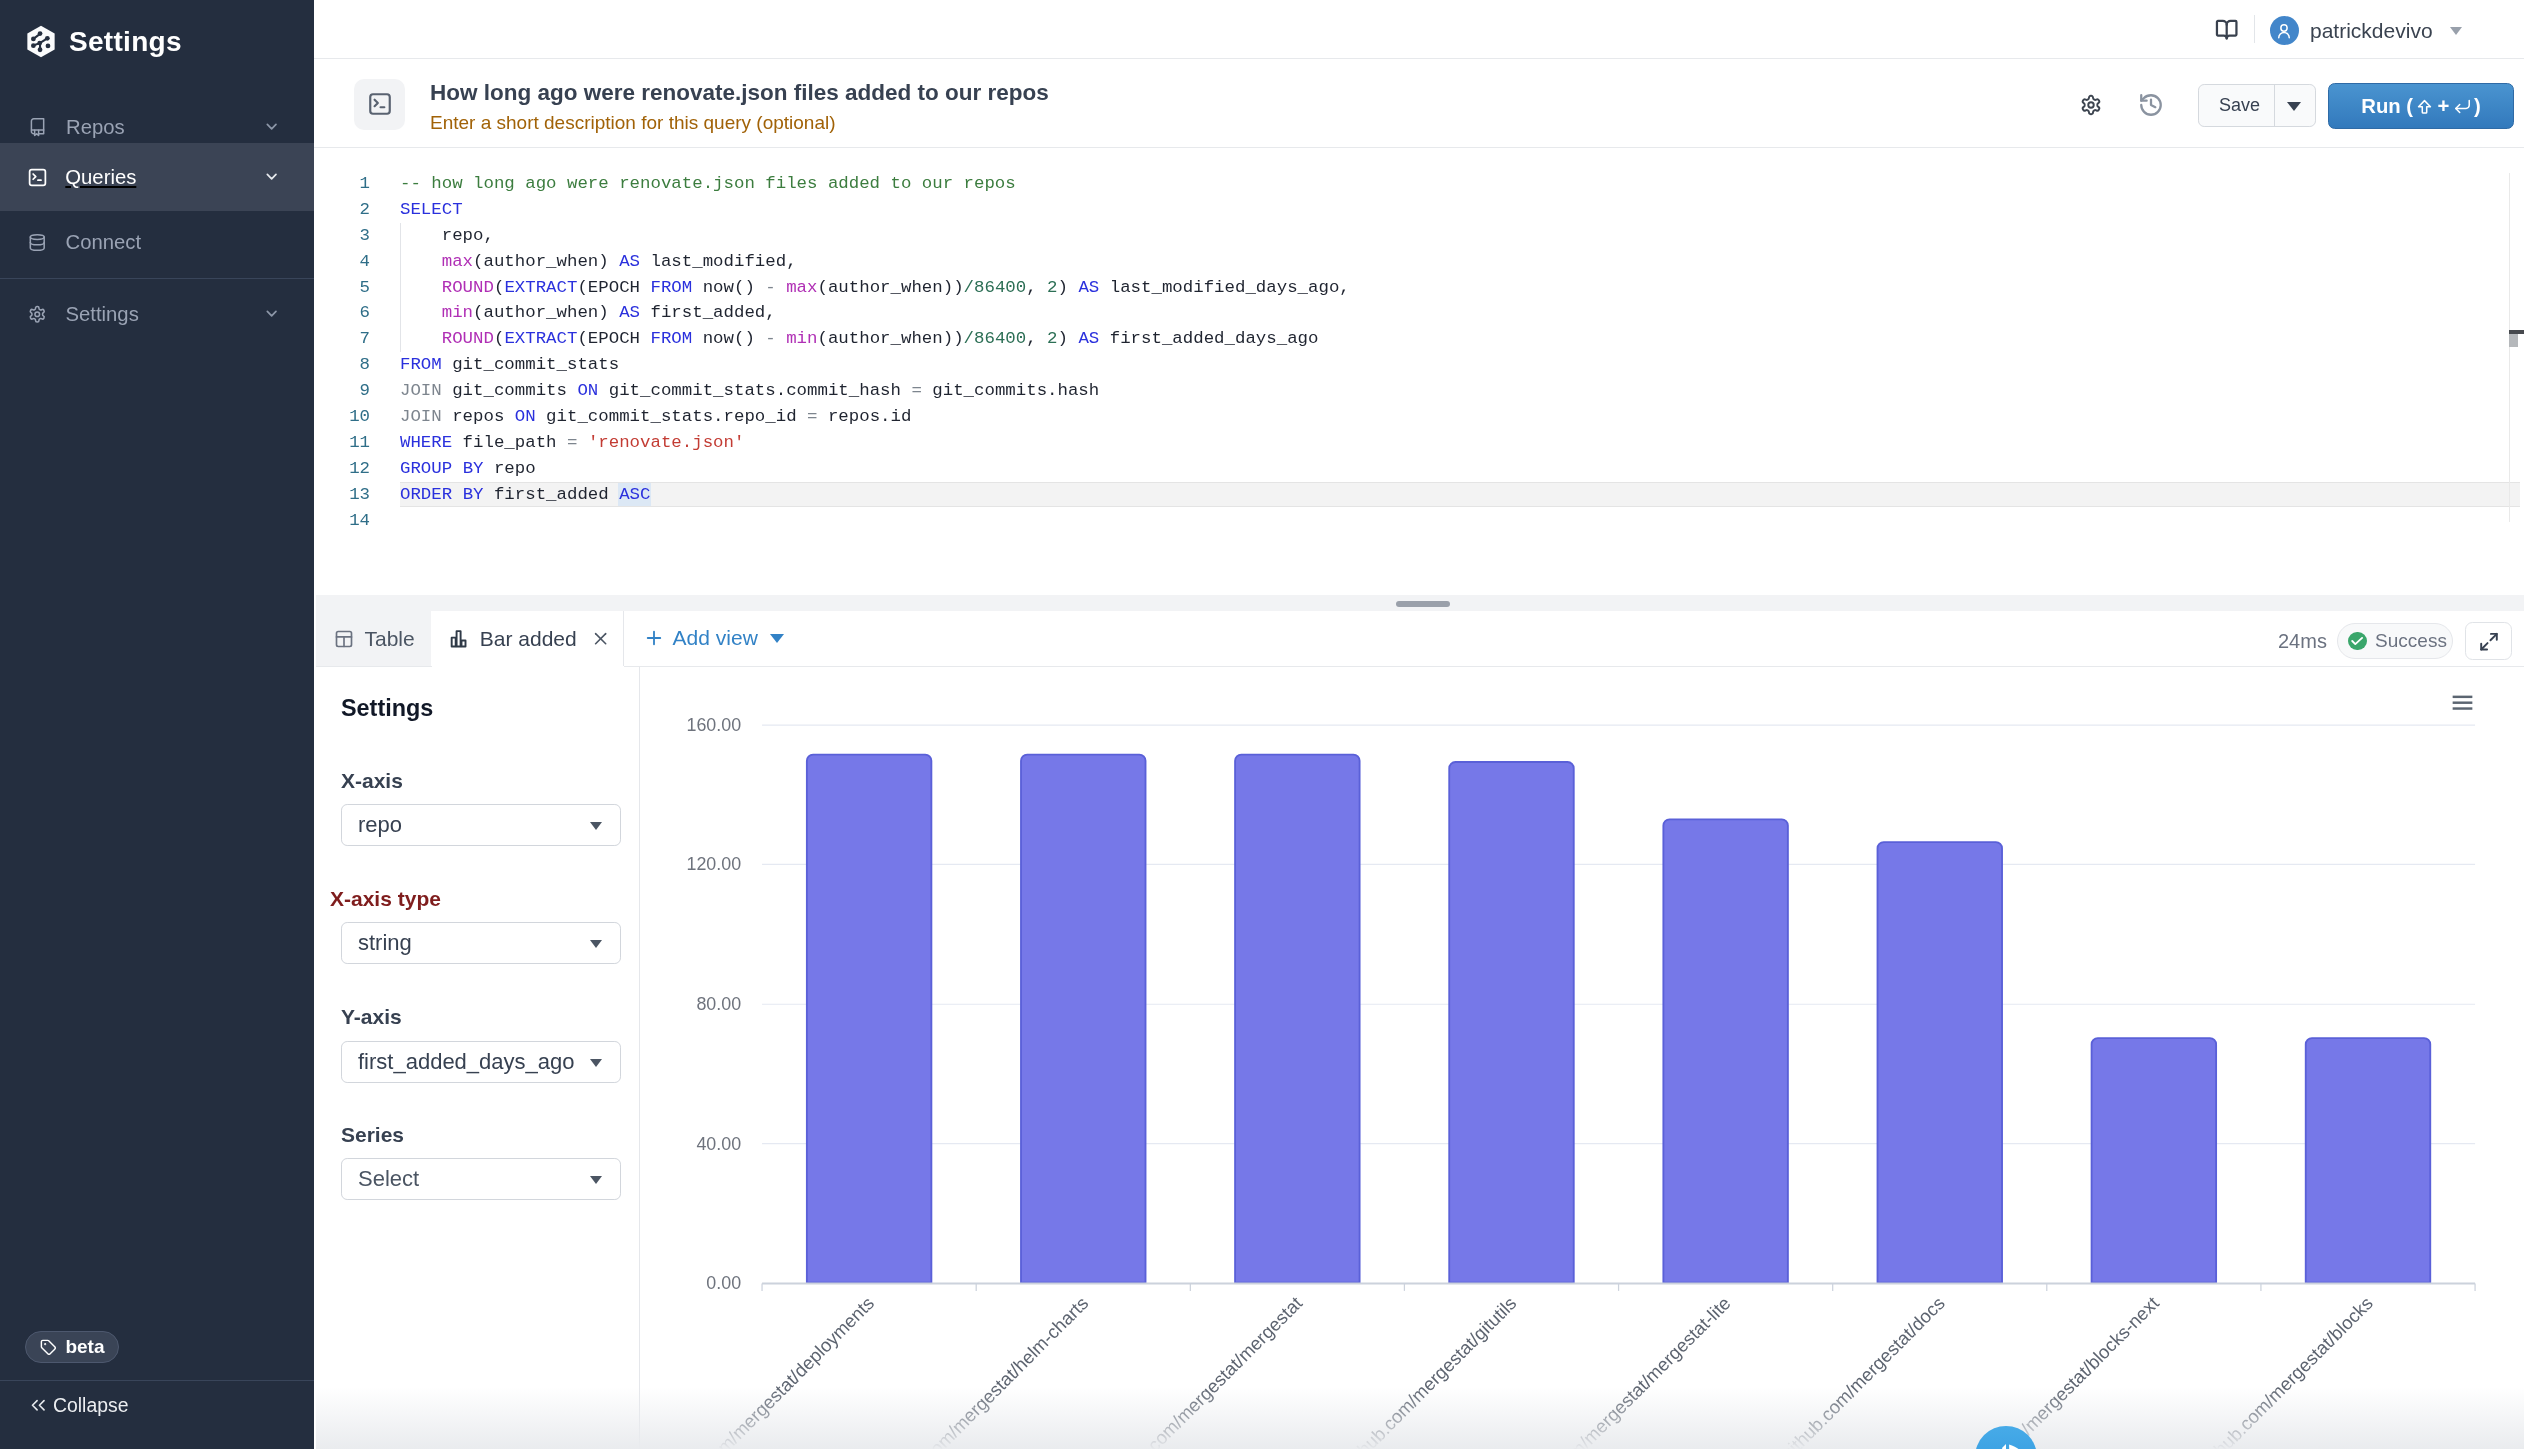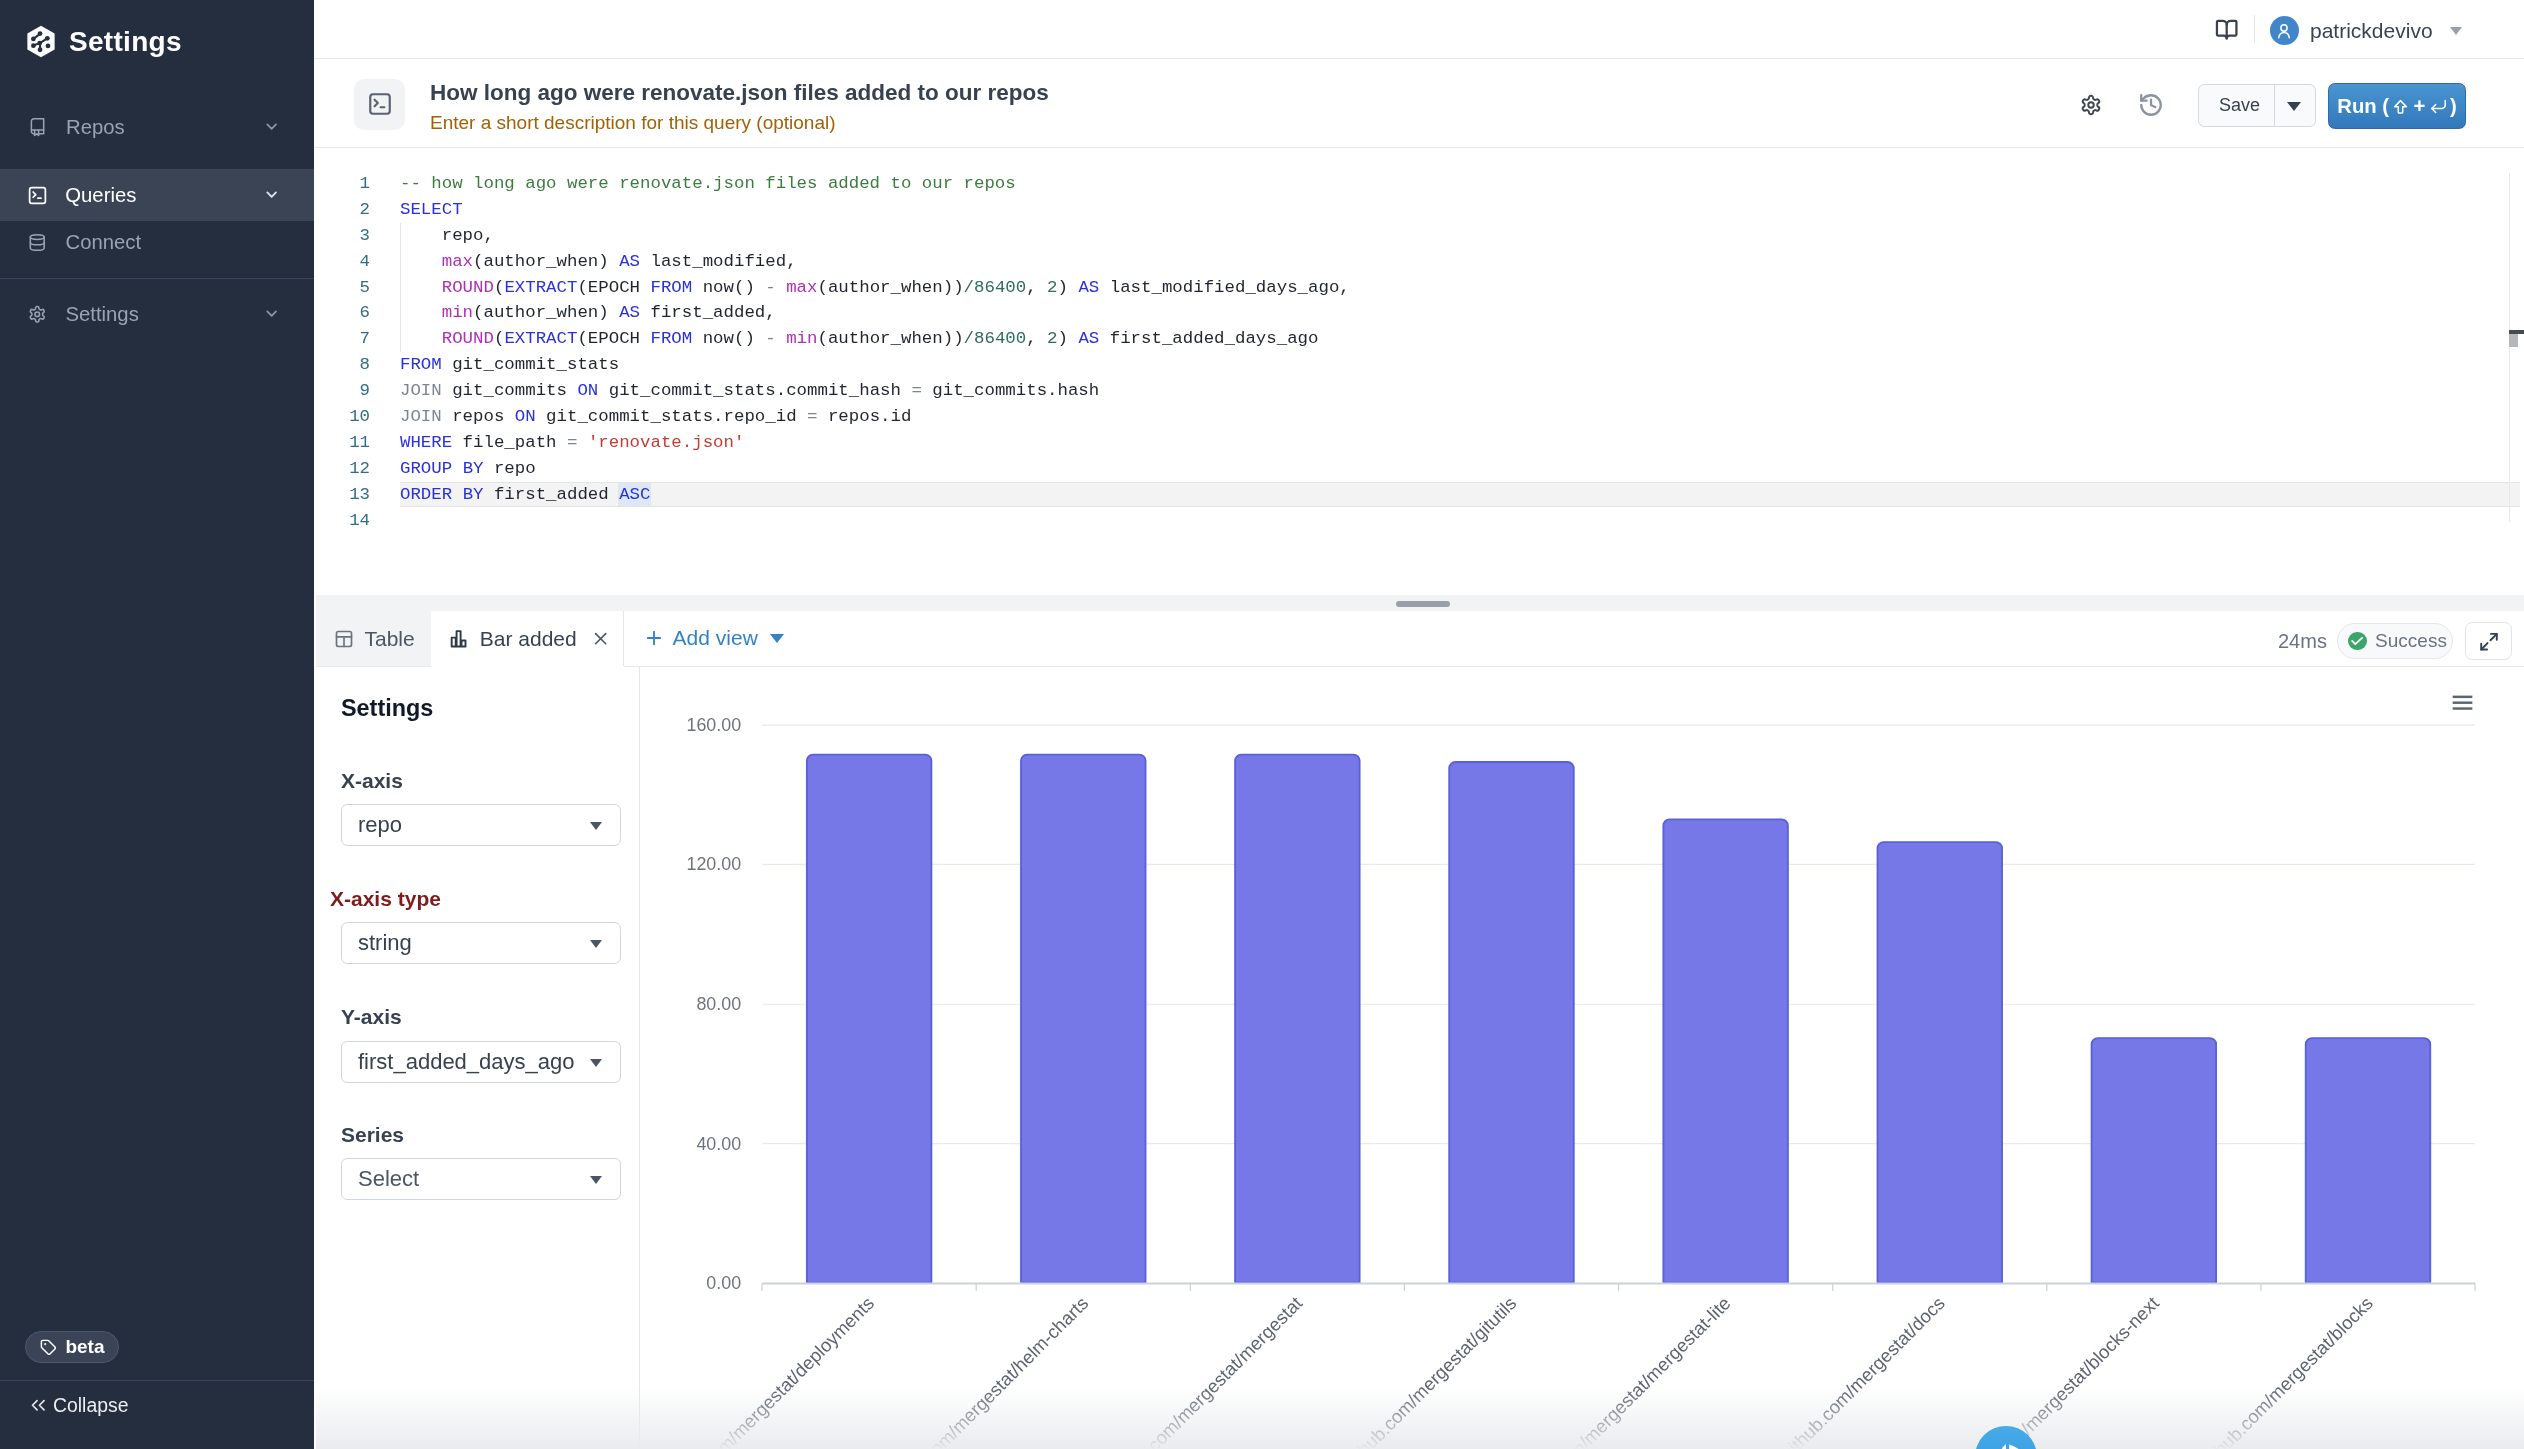--- a/index.html
+++ b/index.html
@@ -55,21 +55,21 @@
           <path d="M19.8 20.8H13.9 M7.9 20.8H7.3a3 3 0 0 1-3-3V4.9a3 3 0 0 1 3-3h12.5v18.9"></path>
           <path d="M4.5 15.9h15.3"></path>
           <path d="M8.4 16.5v6.4l2.5-2 2.5 2v-6.4"></path>
         </svg>
     <span class="navtxt" style="margin-left:19px">Repos</span>
     <svg style="position:absolute;right:34px" width="17.3" height="17.3" viewBox="0 0 24 24" fill="none" stroke="#8d97a8" stroke-width="2.4" stroke-linecap="round" stroke-linejoin="round">
           <polyline points="6 9 12 15 18 9"></polyline>
         </svg>
   </div>
 
-  <div class="navrow" style="top:169px;height:52px;background:#3b4455;">
+  <div class="navrow" style="top:143px;height:68px;background:#3b4455;text-decoration:underline;">
     <svg style="margin-left:27px" width="21" height="21" viewBox="0 0 24 24" fill="none" stroke="#fff" stroke-width="2" stroke-linecap="round" stroke-linejoin="round">
           <rect x="3" y="3" width="18" height="18" rx="2.5"></rect>
           <path d="m7 8 3 3-3 3"></path>
           <line x1="12.5" y1="15" x2="16" y2="15"></line>
         </svg>
     <span class="navtxt" style="margin-left:17.3px;color:#fff;font-weight:500;">Queries</span>
     <svg style="position:absolute;right:34px" width="17.3" height="17.3" viewBox="0 0 24 24" fill="none" stroke="#e7eaee" stroke-width="2.4" stroke-linecap="round" stroke-linejoin="round">
           <polyline points="6 9 12 15 18 9"></polyline>
         </svg>
   </div>
@@ -143,21 +143,21 @@
 <svg class="abs" style="left:2138px;top:92px" width="26" height="26" viewBox="0 0 24 24" fill="none" stroke="#8a93a0" stroke-width="2.1" stroke-linecap="round" stroke-linejoin="round">
       <path d="M3 12a9 9 0 1 0 9-9 9.75 9.75 0 0 0-6.74 2.74L3 8"></path>
       <path d="M3 3v5h5"></path>
       <path d="M12 7v5l4 2"></path>
     </svg>
 <div class="abs" style="left:2198px;top:84px;width:118px;height:43px;background:#f9fafb;border:1.2px solid #d5d9de;border-radius:6.2px;display:flex;align-items:center;">
   <span style="margin-left:20px;font-size:18px;color:#374151;font-weight:500;">Save</span>
   <div style="position:absolute;left:75px;top:0;width:1.2px;height:41px;background:#d5d9de;"></div>
   <div style="position:absolute;left:88px;top:16.6px;width:0;height:0;border-left:7.4px solid transparent;border-right:7.4px solid transparent;border-top:9.2px solid #374151;"></div>
 </div>
-<div class="abs" style="left:2328px;top:83px;width:138px;height:46px;background:linear-gradient(#4a94d0,#3279bc);border:1.2px solid #2f6ba6;border-radius:6.8px;display:flex;align-items:center;justify-content:center;color:#fff;font-size:20.3px;font-weight:600;">
+<div class="abs" style="left:2328px;top:83px;width:186px;height:46px;background:linear-gradient(#4a94d0,#3279bc);border:1.2px solid #2f6ba6;border-radius:6.8px;display:flex;align-items:center;justify-content:center;color:#fff;font-size:20.3px;font-weight:600;">
   <span>Run (</span>
   <svg style="margin:0 3.7px 0 1.8px" width="19" height="19" viewBox="0 0 24 24" fill="none" stroke="#fff" stroke-width="1.9" stroke-linecap="round" stroke-linejoin="round">
         <path d="M9.2 19.2v-7H4.5L12 4.6l7.5 7.6h-4.7v7a1 1 0 0 1-1 1H10a1 1 0 0 1-.8-1z"></path>
       </svg>
   <span>+</span>
   <svg style="margin:0 1.8px 0 3.7px" width="19" height="19" viewBox="0 0 24 24" fill="none" stroke="#fff" stroke-width="1.9" stroke-linecap="round" stroke-linejoin="round">
         <polyline points="8.5 9.5 3.5 14.5 8.5 19.5"></polyline>
         <path d="M20.5 4.5v6a4 4 0 0 1-4 4h-13"></path>
       </svg>
   <span>)</span>

